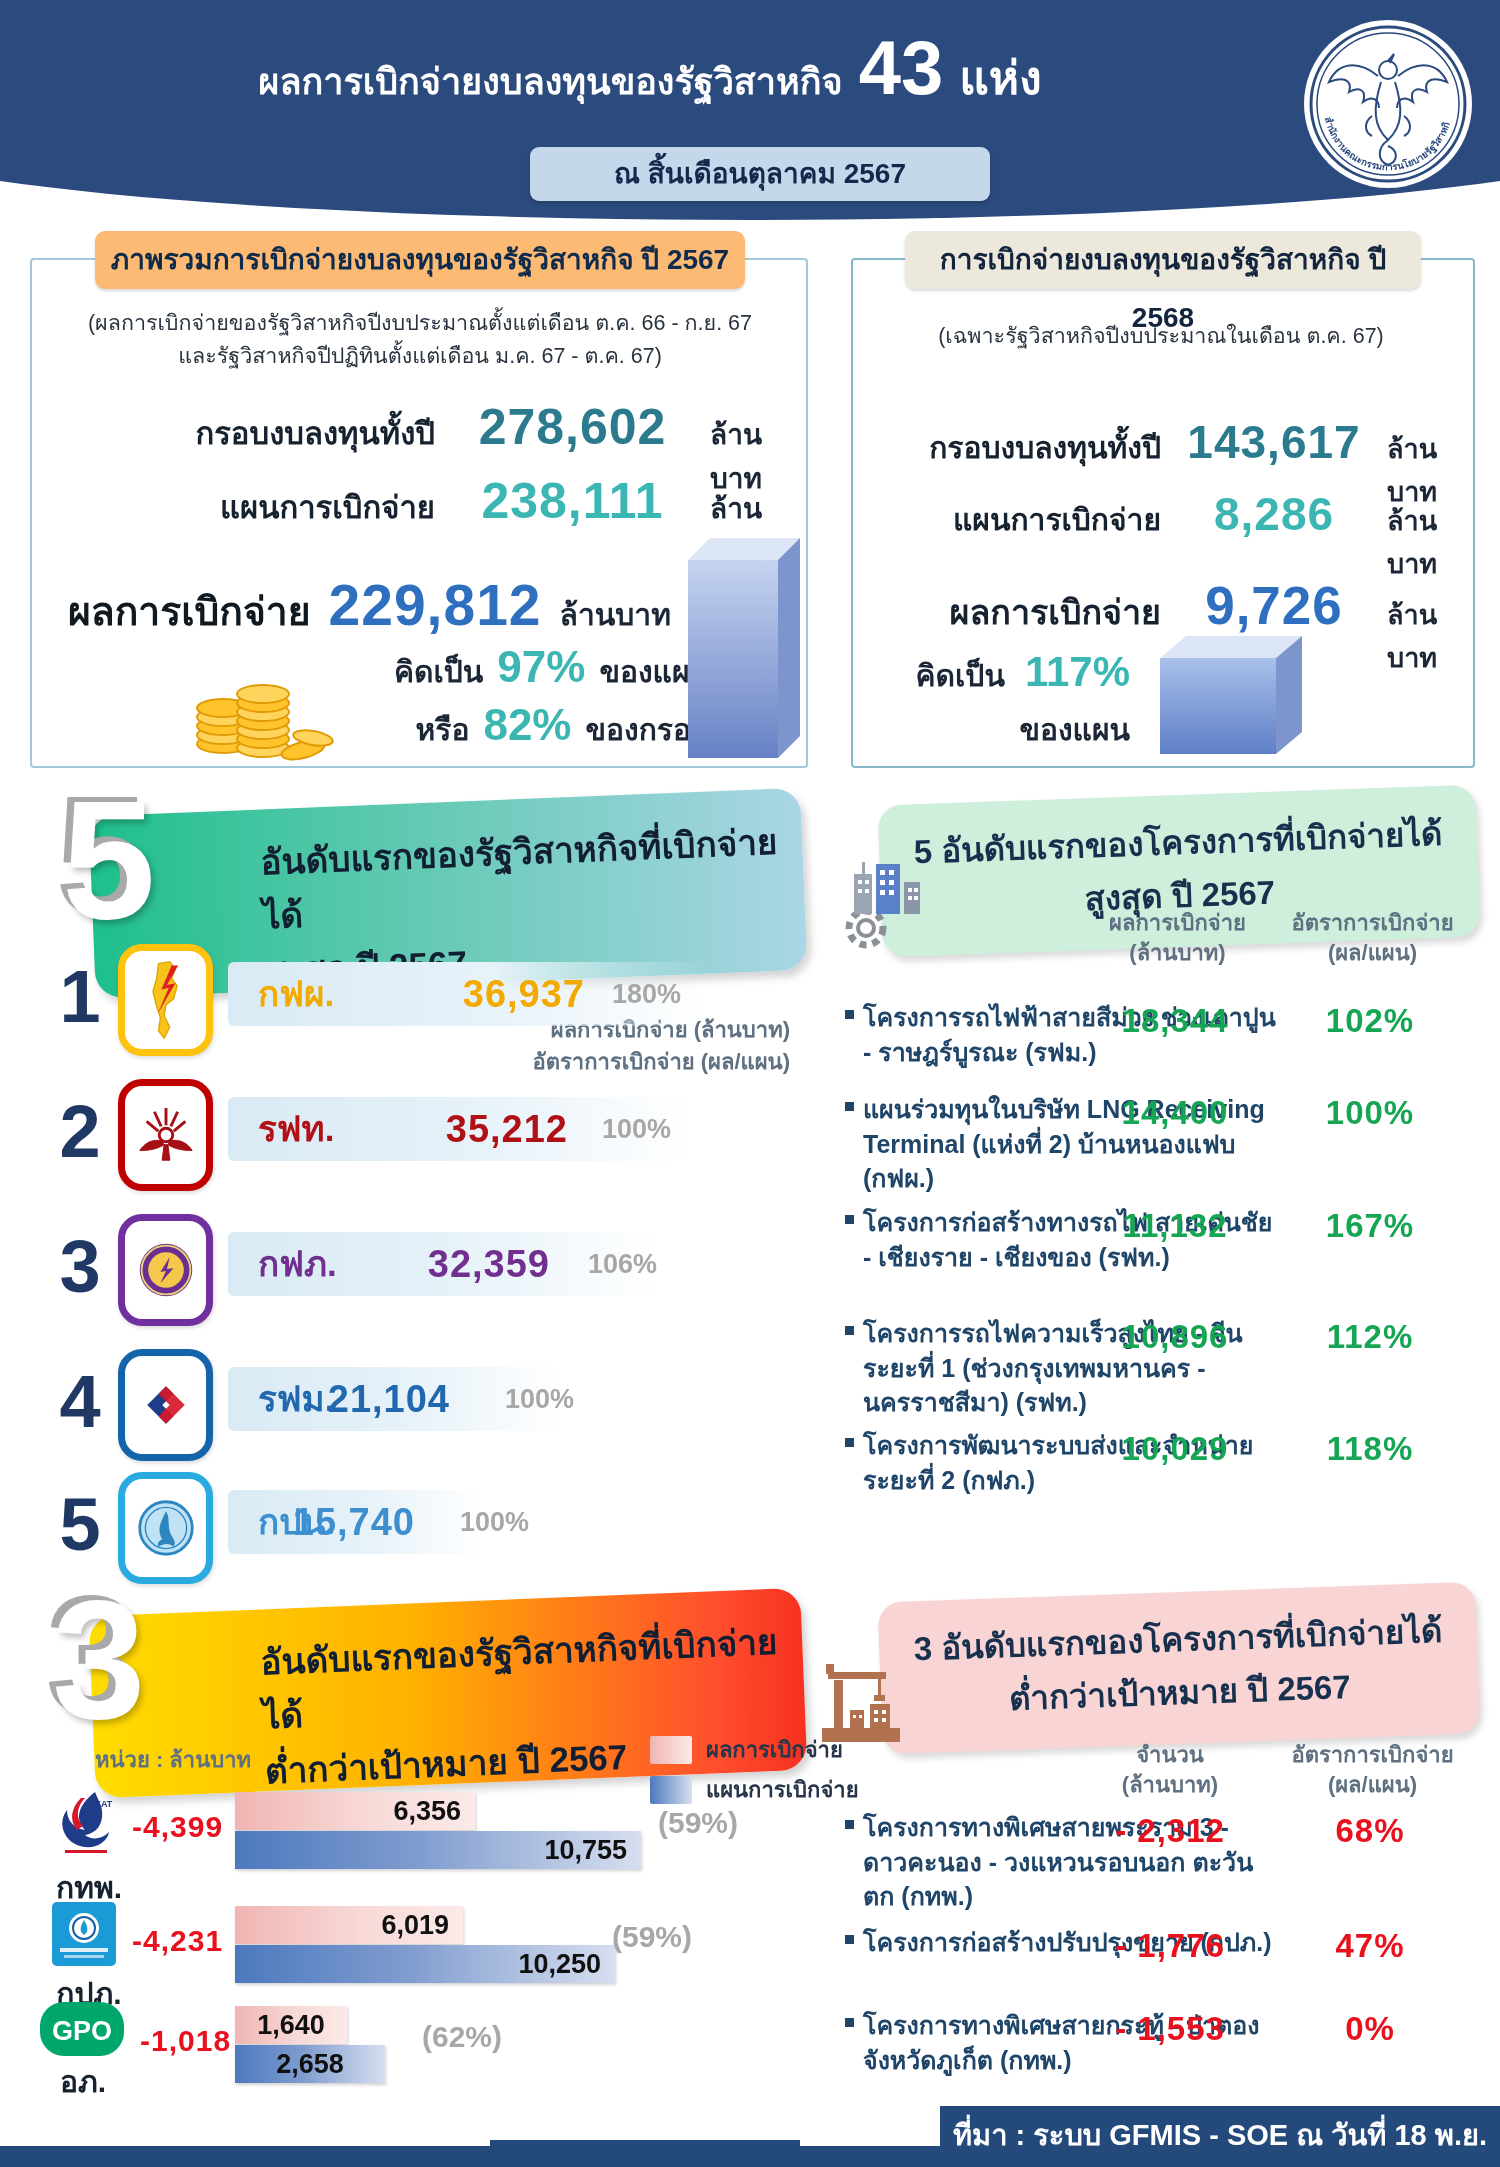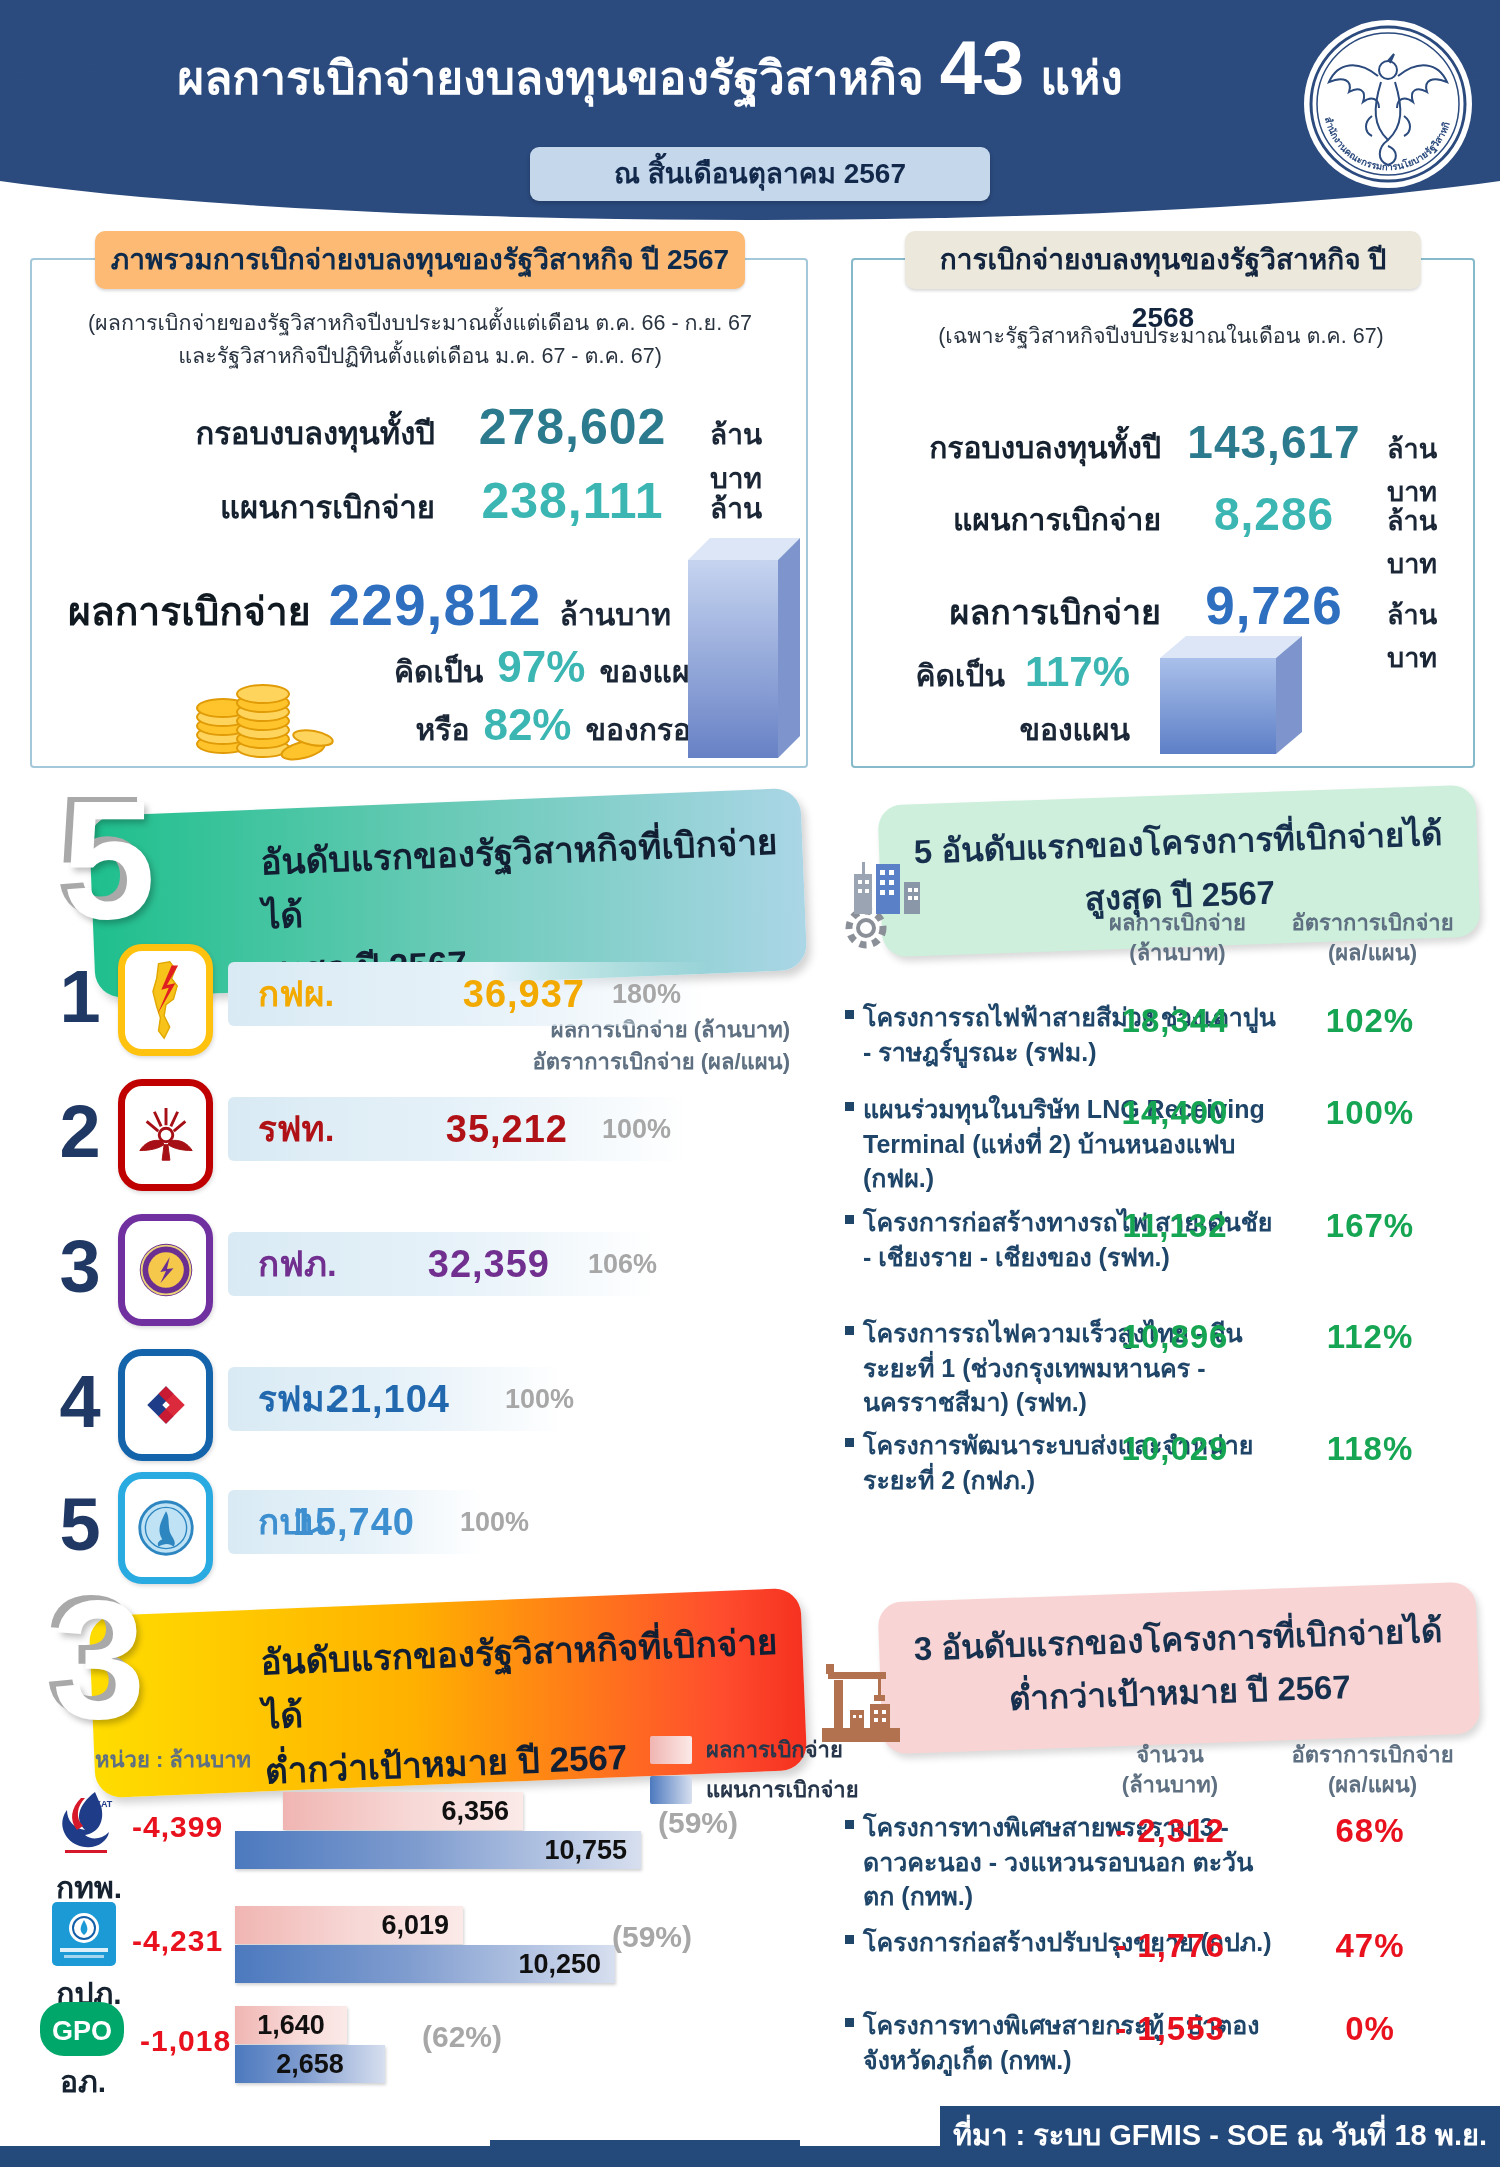--- a/index.html
+++ b/index.html
@@ -4,21 +4,21 @@
 <style>
   html,body{margin:0;padding:0;background:#e9e9e9;}
   #page{position:relative;width:1500px;height:2167px;background:#fff;overflow:hidden;
         font-family:"Liberation Sans","DejaVu Sans",sans-serif;color:#16222F;}
   .abs{position:absolute;}
 
   
   .hdr-bg{left:0;top:0;width:1500px;height:160px;background:#2B4A7D;}
   .hdr-bulge{left:-160px;top:40px;width:1820px;height:180px;background:#2B4A7D;border-radius:50%;}
   .hdr-title{left:20px;top:30px;width:1260px;display:flex;justify-content:center;align-items:baseline;gap:16px;color:#fff;}
-  .hdr-title .t1{font-size:46px;font-weight:800;}
+  .hdr-title .t1{font-size:36px;font-weight:800;}
   .hdr-title .t2{font-size:76px;font-weight:800;line-height:1;}
   .hdr-title .t3{font-size:46px;font-weight:800;}
   .hdr-pill{left:530px;top:147px;width:460px;height:54px;background:#C4D7EB;border-radius:9px;
             text-align:center;line-height:54px;font-size:28px;font-weight:800;color:#13294B;box-shadow:0 2px 4px rgba(0,0,0,.2);}
   .sepo{left:1302px;top:18px;width:172px;height:172px;}
 
   
   .panelL{left:30px;top:258px;width:774px;height:506px;border:2px solid #A3C8DA;border-radius:4px;background:#fff;}
   .panelR{left:851px;top:258px;width:620px;height:506px;border:2px solid #86B9C9;border-radius:4px;background:#fff;}
   .pillL{left:95px;top:231px;width:650px;height:58px;background:#fdba74;border-radius:10px;text-align:center;
@@ -410,21 +410,21 @@
     <div class="abs" style="left:50px;top:4px;">
       <svg width="72" height="70" viewBox="0 0 70 70">
         <path d="M44 2 C26 16 24 30 34 40 C22 38 16 30 16 20 C8 30 10 46 24 54 C40 62 56 54 58 42 C50 50 40 50 34 45 C48 43 54 30 50 16 Z" fill="#1F3C88"></path>
         <path d="M30 8 C20 18 18 30 26 40 L32 36 C24 28 26 16 34 8 Z" fill="#D7182A"></path>
         <text x="38" y="17" font-size="9" font-weight="bold" fill="#1F3C88" font-family="Liberation Sans,sans-serif">EXAT</text>
         <rect x="14" y="60" width="42" height="3" fill="#D7182A"></rect>
       </svg>
     </div>
     <span class="abs orglab" style="left:44px;top:78px;width:90px;text-align:center;">กทพ.</span>
     <span class="abs diff" style="left:132px;top:24px;">-4,399</span>
-    <div class="abs bar pink" style="left:235px;top:6px;width:240px;margin-left:48px;">
+    <div class="abs bar pink" style="left:235px;top:6px;width:240px;">
       <span class="blab">6,356</span>
     </div>
     <div class="abs bar blueb" style="left:235px;top:45px;width:406px;">
       <span class="blab">10,755</span>
     </div>
     <span class="abs grate" style="left:658px;top:20px;">(59%)</span>
   </div>
 
   <div class="abs" style="left:0;top:1900px;width:760px;height:110px;">
     <div class="abs" style="left:52px;top:2px;">

